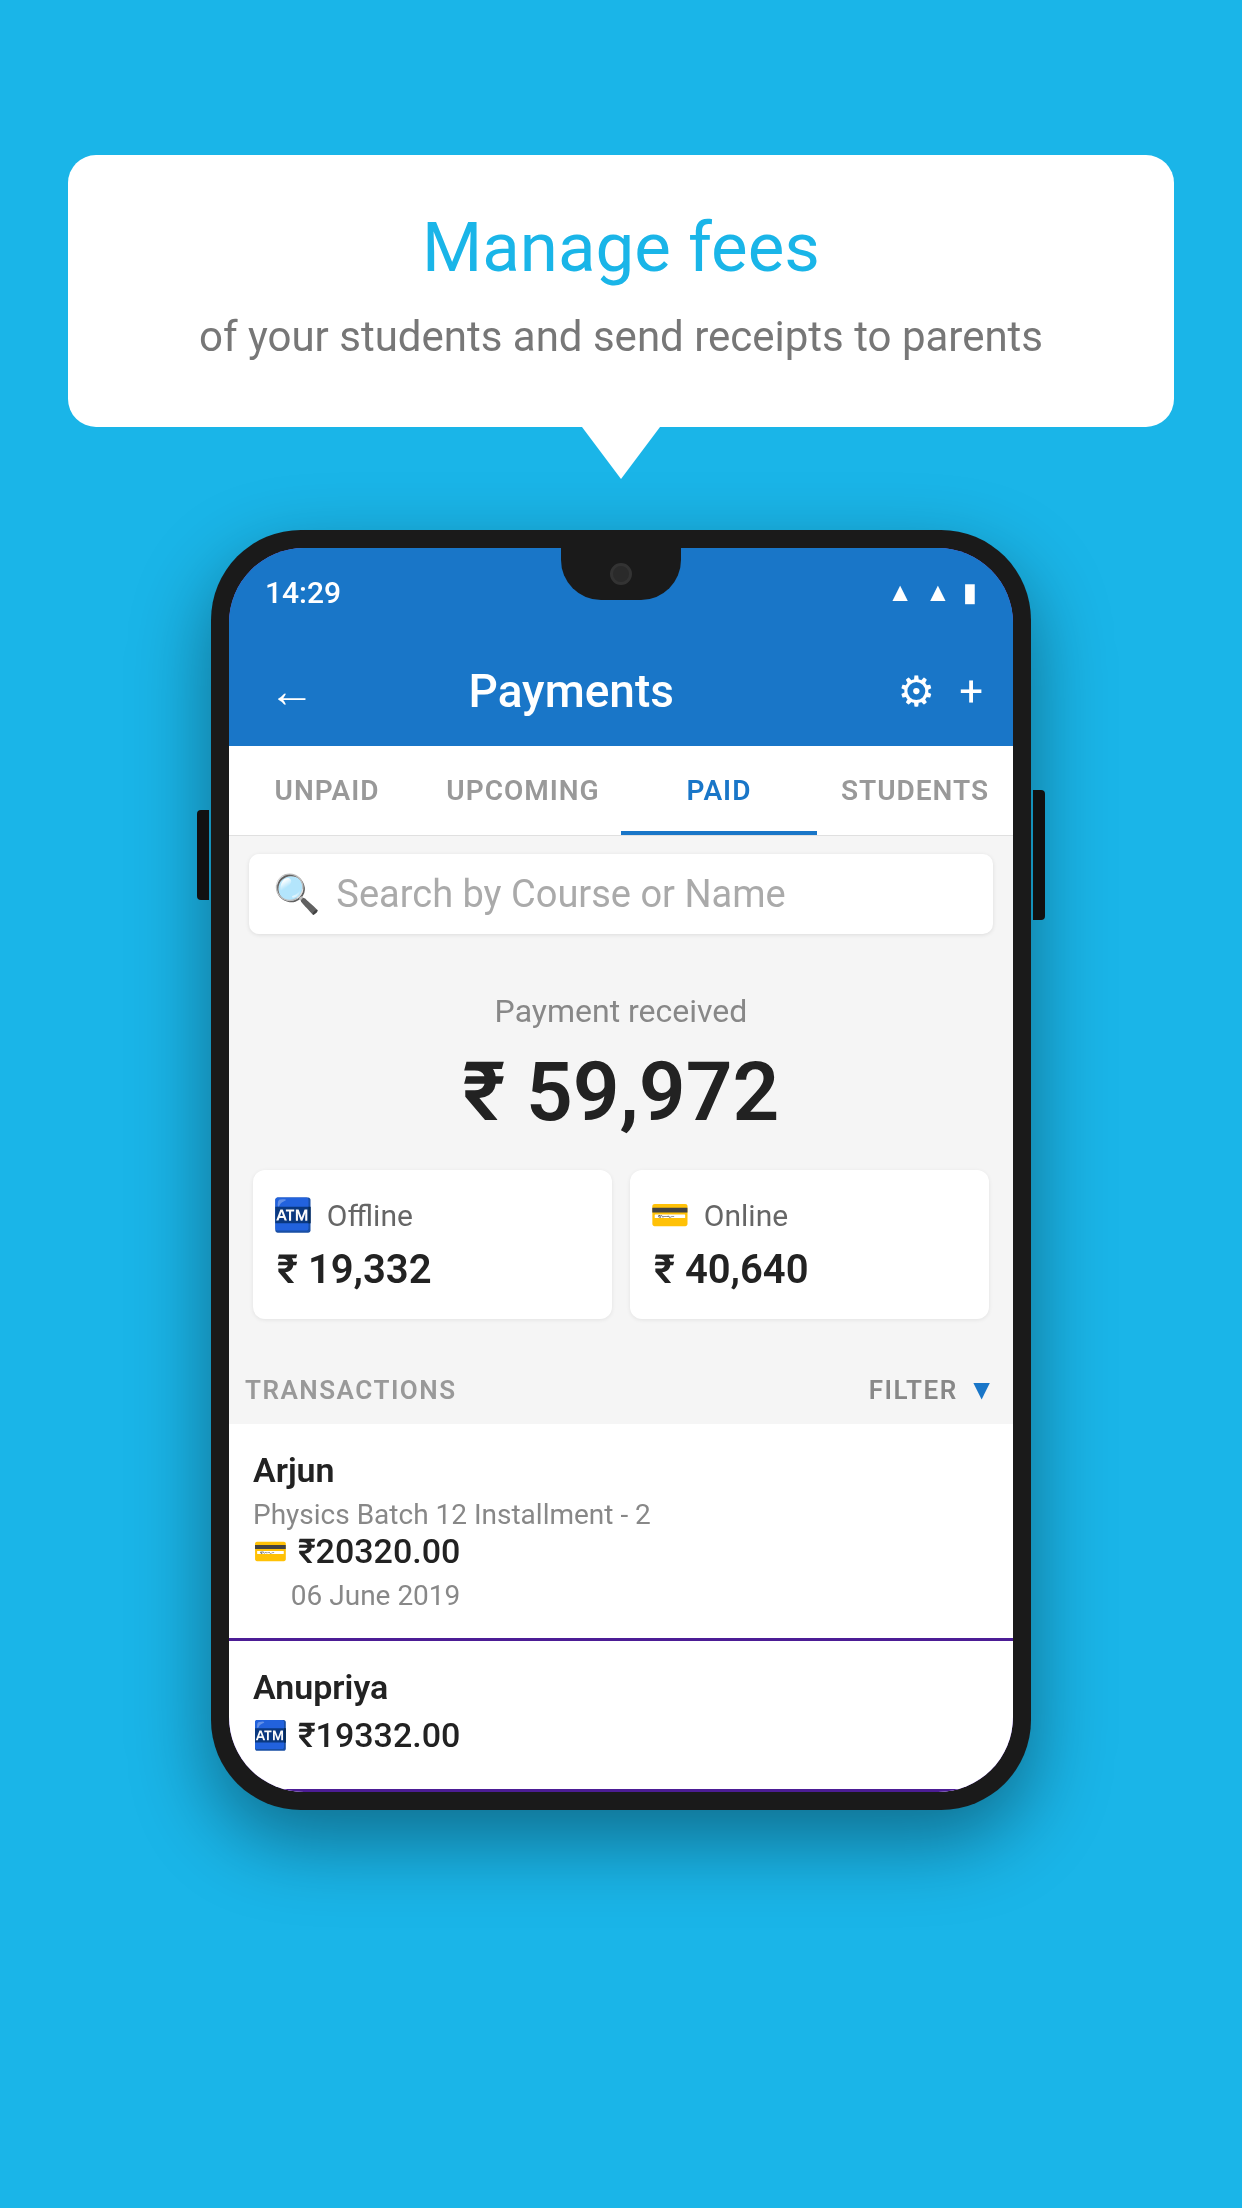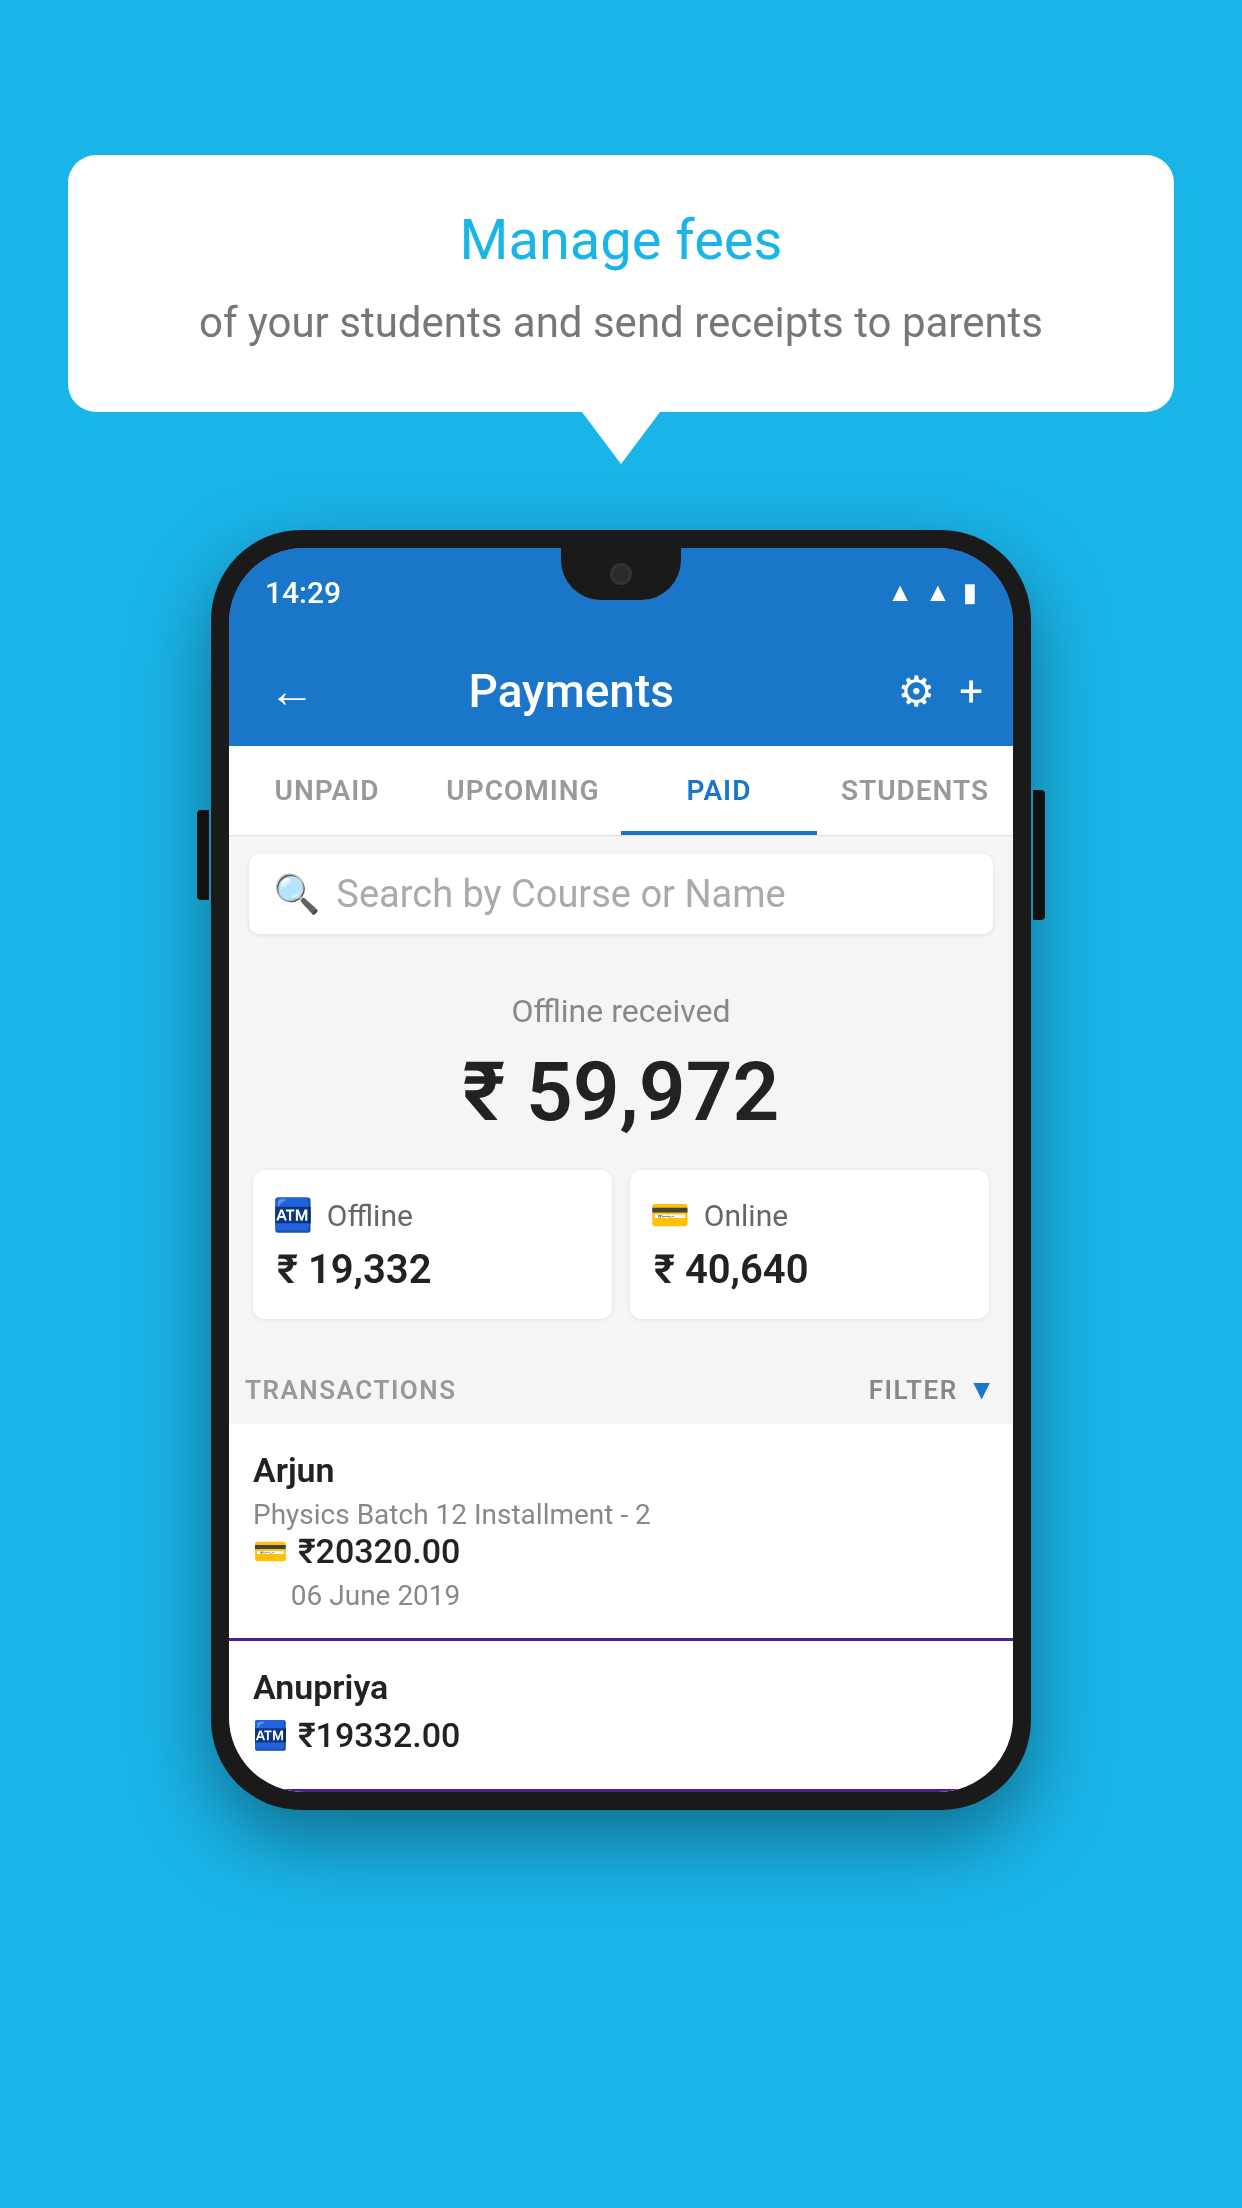--- a/index.html
+++ b/index.html
@@ -36,21 +36,21 @@
       left: 50%;
       transform: translateX(-50%);
       width: 0;
       height: 0;
       border-left: 42px solid transparent;
       border-right: 42px solid transparent;
       border-top: 56px solid white;
     }
 
     .bubble-title {
-      font-size: 56px;
+      font-size: 69px;
       font-weight: 400;
       color: #1ab5e8;
       line-height: 1.1;
       margin-bottom: 22px;
     }
 
     .bubble-subtitle {
       font-size: 42px;
       color: #777;
       font-weight: 400;
@@ -458,21 +458,21 @@
       </div>
 
       <div class="search-container">
         <div class="search-bar">
           <span class="search-icon-wrap">🔍</span>
           <span class="search-placeholder">Search by Course or Name</span>
         </div>
       </div>
 
       <div class="payment-summary">
-        <div class="payment-received-label">Offline received</div>
+        <div class="payment-received-label">Payment received</div>
         <div class="payment-amount">₹ 59,972</div>
         <div class="payment-cards">
           <div class="payment-card">
             <div class="payment-card-header">
               <span class="payment-card-icon">🏧</span>
               <span class="payment-card-type">Offline</span>
             </div>
             <div class="payment-card-amount">₹ 19,332</div>
           </div>
           <div class="payment-card">

